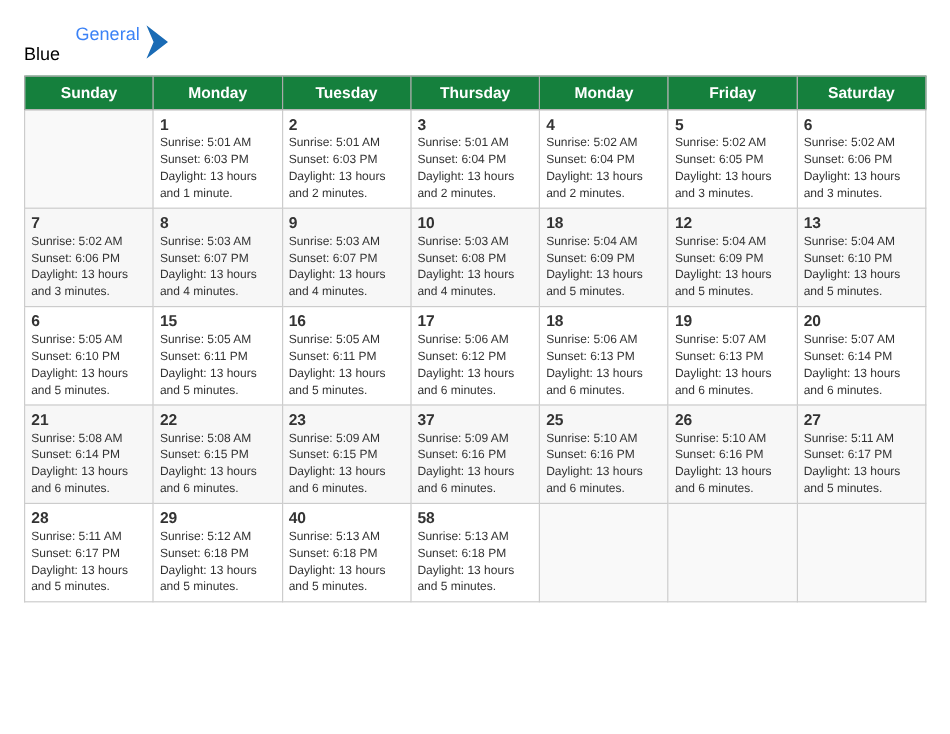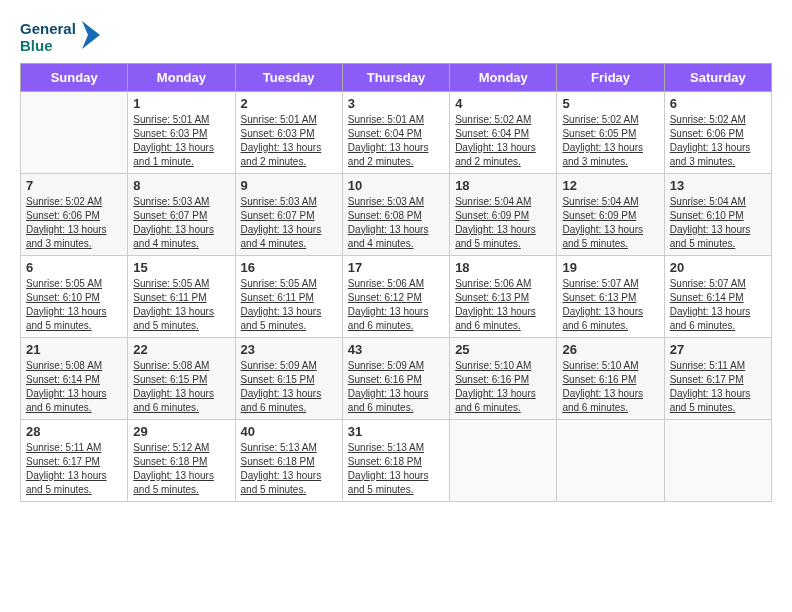--- a/index.html
+++ b/index.html
@@ -32,21 +32,21 @@
     .calendar-subtitle {
       font-size: 16px;
       color: #444;
     }
     table {
       width: 100%;
       border-collapse: collapse;
       margin-top: 8px;
     }
     th {
-      background-color: #8b5cf6;
+      background-color: #15803d;
       color: #fff;
       text-align: center;
       padding: 6px 4px;
       font-size: 13px;
       font-weight: bold;
       border: 1px solid #aaa;
     }
     td {
       border: 1px solid #ccc;
       vertical-align: top;
@@ -63,39 +63,38 @@
     .day-num {
       font-size: 13px;
       font-weight: bold;
       display: block;
       margin-bottom: 2px;
     }
     .day-info {
       font-size: 10px;
       color: #333;
       line-height: 1.4;
-      text-decoration: underline;
     }
     tr:nth-child(even) td {
       background: #f7f7f7;
     }
     tr:nth-child(even) td.empty {
       background: #f2f2f2;
     }
   </style>
 </head>
 <body>
 
 <div>
   <div class="header-logo">
     <div class="logo-area">
     <div style="display:flex; align-items:center;">
       <div style="display:flex; flex-direction:column; line-height:1.15;">
-        <span style="font-size:15px; font-weight:bold; color:#0c4a6e;">General</span>
-        <span style="font-size:15px; font-weight:bold; color:#0f766e;">Blue</span>
+        <span style="font-size:15px; font-weight:normal; color:#3b82f6;margin-left:43px;">General</span>
+        <span style="font-size:15px; font-weight:normal; color:#000000;">Blue</span>
       </div>
       <svg width="22" height="28" viewBox="0 0 22 28" style="margin-left:2px; margin-top:-4px;">
         <polygon points="4,0 22,14 4,28 10,14" fill="#1a6bb5"></polygon>
       </svg>
     </div>
   </div>
     <div class="title-area">
       <div class="calendar-title"></div>
       <div class="calendar-subtitle"></div>
     </div>
@@ -277,21 +276,21 @@
 and 6 minutes.</div>
           </td>
           <td>
             <span class="day-num">23</span>
             <div class="day-info" style="white-space: pre-line;">Sunrise: 5:09 AM
 Sunset: 6:15 PM
 Daylight: 13 hours
 and 6 minutes.</div>
           </td>
           <td>
-            <span class="day-num">43</span>
+            <span class="day-num">37</span>
             <div class="day-info" style="white-space: pre-line;">Sunrise: 5:09 AM
 Sunset: 6:16 PM
 Daylight: 13 hours
 and 6 minutes.</div>
           </td>
           <td>
             <span class="day-num">25</span>
             <div class="day-info" style="white-space: pre-line;">Sunrise: 5:10 AM
 Sunset: 6:16 PM
 Daylight: 13 hours
@@ -328,21 +327,21 @@
 and 5 minutes.</div>
           </td>
           <td>
             <span class="day-num">40</span>
             <div class="day-info" style="white-space: pre-line;">Sunrise: 5:13 AM
 Sunset: 6:18 PM
 Daylight: 13 hours
 and 5 minutes.</div>
           </td>
           <td>
-            <span class="day-num">31</span>
+            <span class="day-num">58</span>
             <div class="day-info" style="white-space: pre-line;">Sunrise: 5:13 AM
 Sunset: 6:18 PM
 Daylight: 13 hours
 and 5 minutes.</div>
           </td>
           <td class="empty"></td>
           <td class="empty"></td>
           <td class="empty"></td>
         </tr>
       </tbody>

